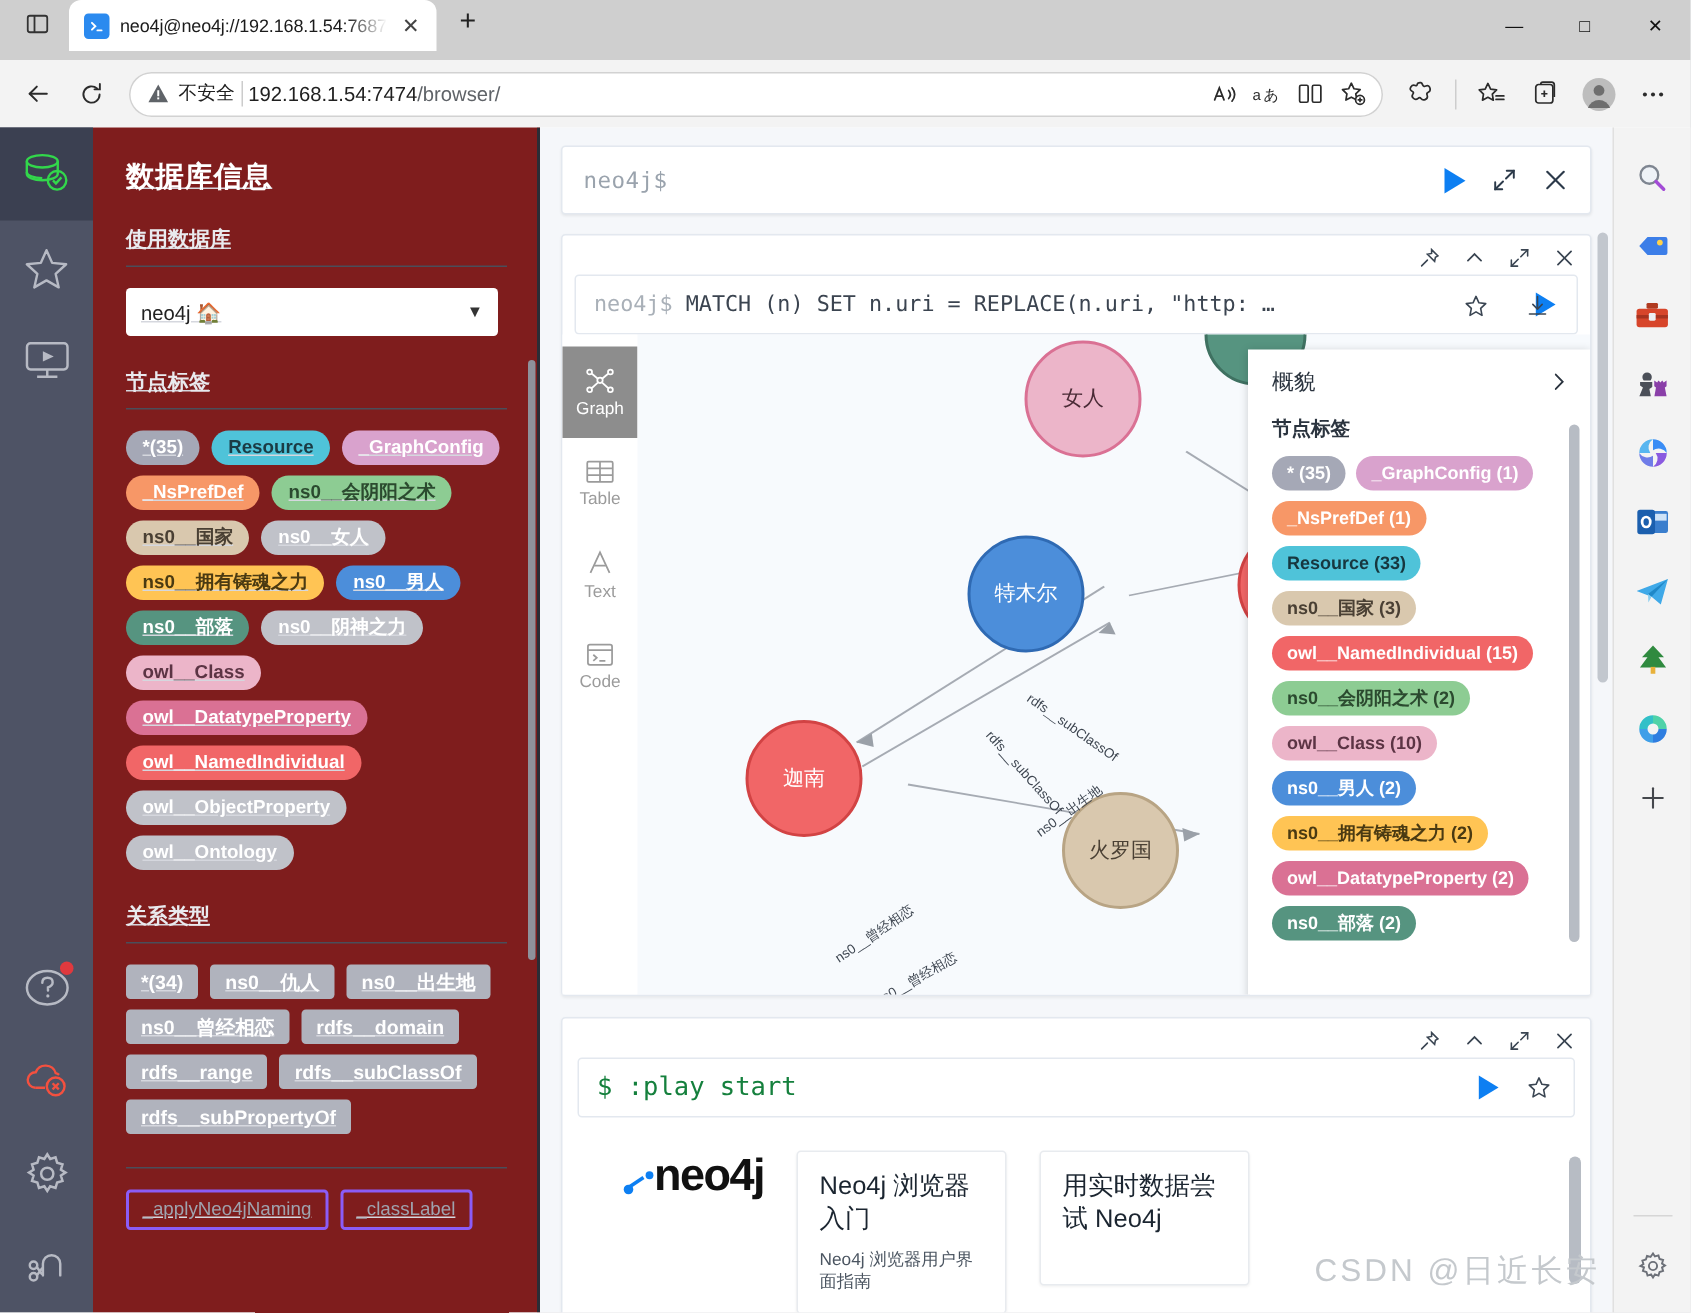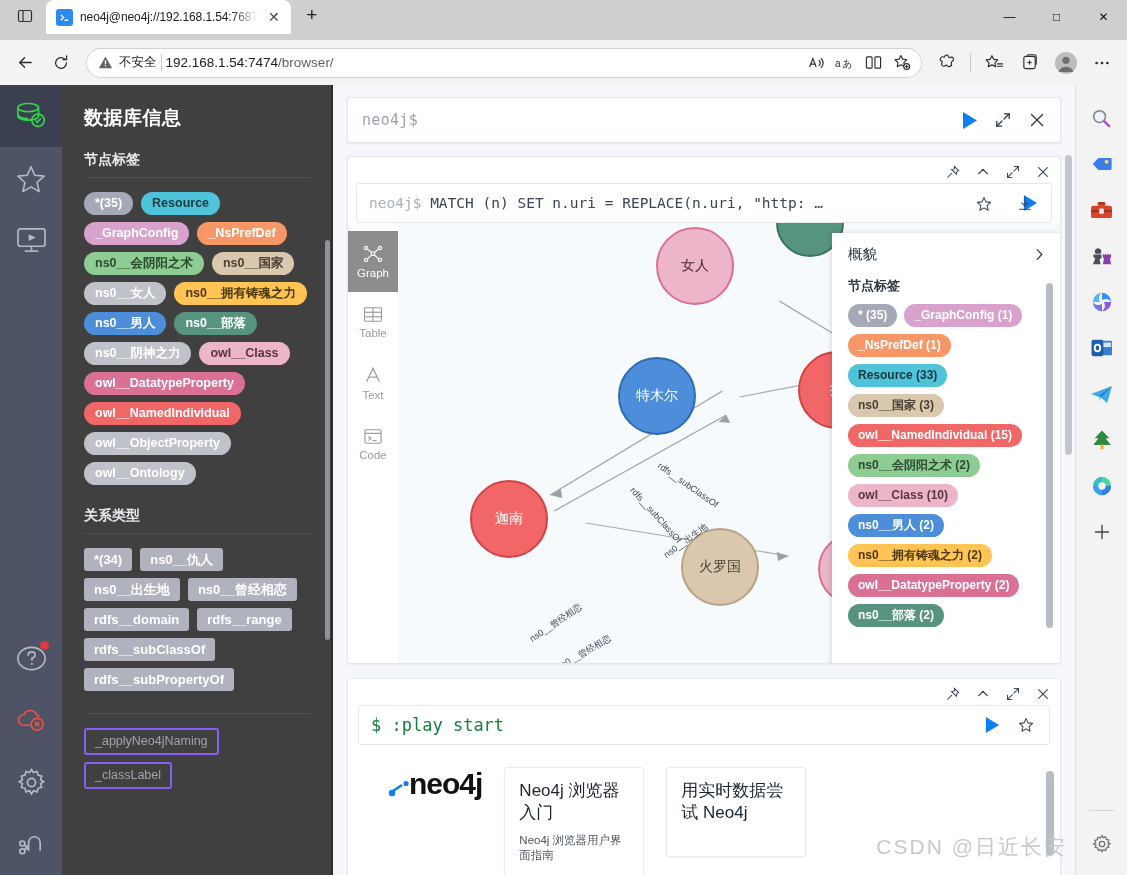--- a/index.html
+++ b/index.html
@@ -73,22 +73,22 @@
   .rail { width:62px; background:#4e5365; position:relative; flex:0 0 auto; }
   .rail-top { height:62px; background:#3b4051; display:flex;align-items:center;
               justify-content:center; }
   .rail-item { height:62px; display:flex;align-items:center;justify-content:center;
                position:relative; }
   .rail-bottom { position:absolute; bottom:0; left:0; width:62px; }
   .reddot { position:absolute; width:9px;height:9px;border-radius:50%;background:#e0393e;
             top:14px; right:13px; }
 
   
-  .drawer { width:271px; background:#404040; color:#d5d7de; position:relative;
-            flex:0 0 auto; overflow:hidden; }
+  .drawer { width:298px; background:#7f1d1d; color:#d5d7de; position:relative;
+            flex:0 0 auto; overflow:hidden;text-decoration:underline; }
   .drawer-inner { padding:20px 22px 0 22px; }
   .drawer h1 { font-size:19px; font-weight:700; color:#fff; margin-bottom:20px; letter-spacing:.5px;}
   .sec-title { font-size:14px; font-weight:700; color:#e9eaee; margin-bottom:8px; }
   .sec-rule { height:1px; background:#4a4e5a; margin-bottom:14px; }
   .sec { margin-bottom:22px; }
   .dbselect {
     width:248px; height:32px; background:#fff; border-radius:3px; color:#222;
     font-size:13.5px; display:flex; align-items:center; padding:0 10px;
     position:relative;
   }
@@ -406,20 +406,28 @@
               <line x1="9" y1="19.8" x2="12.3" y2="15.3"></line>
           </svg>
         </div>
       </div>
     </div>
 
     <div class="drawer">
       <div class="drawer-inner">
         <h1>数据库信息</h1>
 
+        <div class="sec">
+          <div class="sec-title">使用数据库</div>
+          <div class="sec-rule"></div>
+          <div class="dbselect">
+            <span>neo4j 🏠</span>
+            <span class="caret">▼</span>
+          </div>
+        </div>
 
         <div class="sec">
           <div class="sec-title">节点标签</div>
           <div class="sec-rule"></div>
           <div class="chips" id="drawer-node-labels">
               <div class="chip" style="background: rgb(165, 168, 182); color: rgb(255, 255, 255); text-align: right;">*(35)</div>
               <div class="chip" style="background: rgb(79, 195, 217); color: rgb(27, 59, 68);">Resource</div>
               <div class="chip" style="background: rgb(217, 162, 205); color: rgb(255, 255, 255);">_GraphConfig</div>
               <div class="chip" style="background: rgb(247, 151, 103); color: rgb(255, 255, 255);">_NsPrefDef</div>
               <div class="chip" style="background: rgb(141, 204, 147); color: rgb(43, 74, 47);">ns0__会阴阳之术</div>

